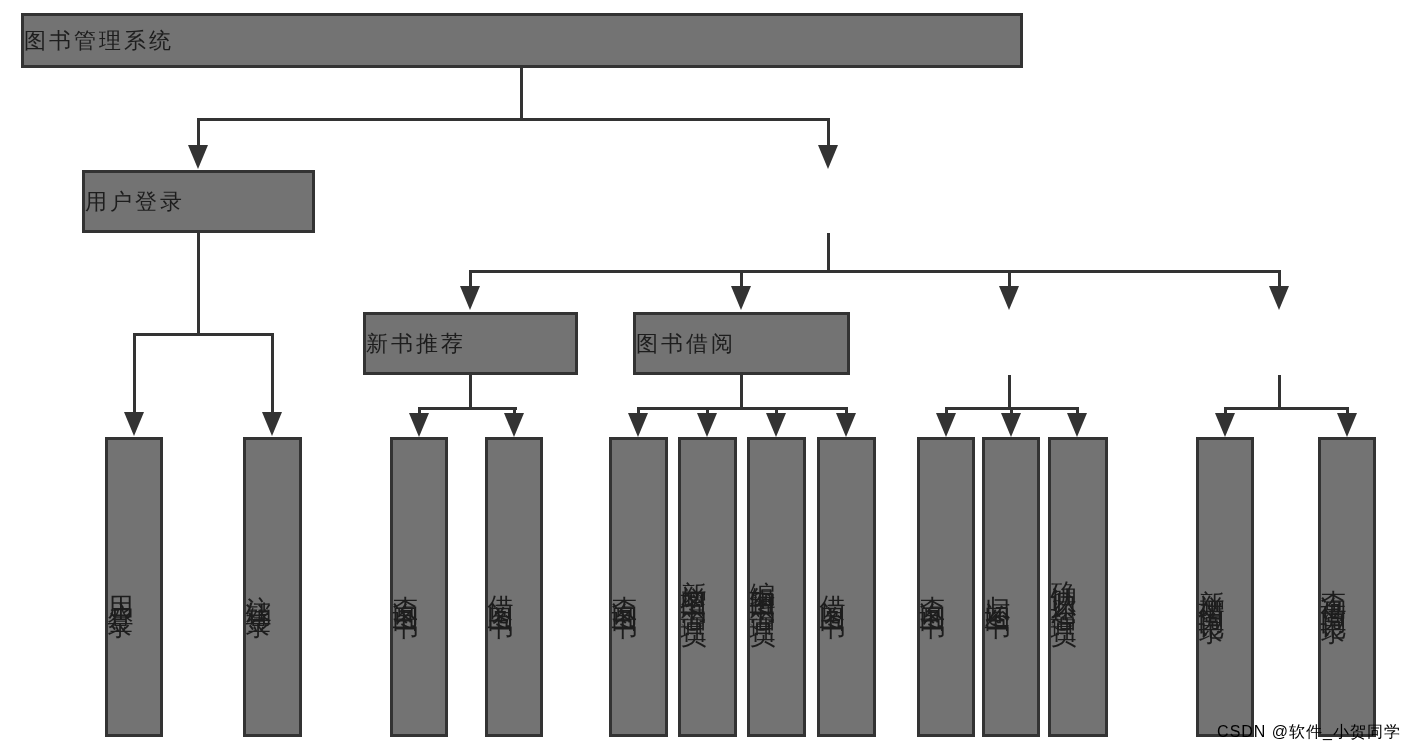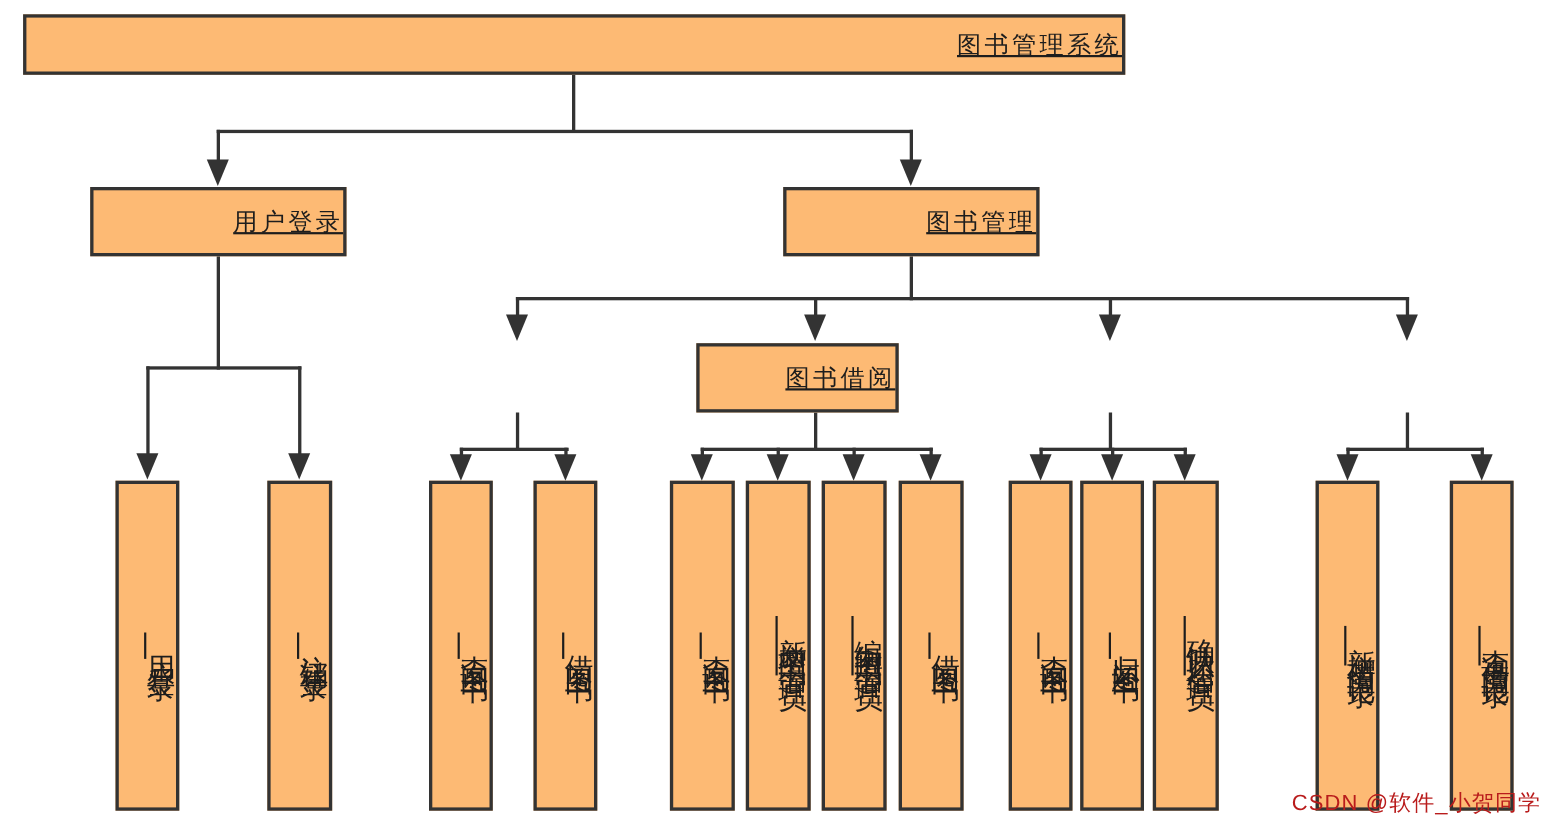--- a/index.html
+++ b/index.html
@@ -1,59 +1,59 @@
 <!DOCTYPE html>
 <html><head>
 <meta charset="utf-8">
 <style>
   html,body{margin:0;padding:0;background:#ffffff;}
   .canvas{
     position:relative;width:1405px;height:747px;background:#ffffff;overflow:hidden;
     font-family:"Liberation Sans","DejaVu Sans",sans-serif;color:#1d1d1d;
   }
   .box{
-    position:absolute;box-sizing:border-box;border:3px solid #333333;background:#fdba74;
-    display:flex;align-items:center;justify-content:flex-end;
-    font-size:22px;letter-spacing:3px;color:#1d1d1d;z-index:2;text-decoration:underline;
+    position:absolute;box-sizing:border-box;border:3px solid #333333;background:#737373;
+    display:flex;align-items:center;justify-content:flex-start;
+    font-size:22px;letter-spacing:3px;color:#1d1d1d;z-index:2;
   }
   .box .lbl{white-space:nowrap;}
   .leaf{font-size:26px;letter-spacing:0;}
   .leaf .lbl{
     writing-mode:vertical-rl;text-orientation:mixed;letter-spacing:6px;
     line-height:1;white-space:nowrap;
   }
   .vline{position:absolute;width:3px;background:#333333;z-index:1;}
   .hline{position:absolute;height:3px;background:#333333;z-index:1;}
   .tri{
     position:absolute;width:0;height:0;z-index:1;
     border-left:10px solid transparent;border-right:10px solid transparent;
     border-top:24px solid #333333;
   }
   .watermark{
     position:absolute;right:4px;bottom:4px;z-index:5;
-    font-size:20px;color:#b91c1c;letter-spacing:1px;white-space:nowrap;
+    font-size:16px;color:#000000;letter-spacing:1px;white-space:nowrap;
   }
 </style>
 </head>
 <body>
 
 <div class="canvas">
 
   <div class="box" style="left:21px;top:13px;width:1002px;height:55px;">
     <span class="lbl">图书管理系统</span>
   </div>
 
   <div class="box" style="left:82px;top:170px;width:233px;height:63px;">
     <span class="lbl">用户登录</span>
   </div>
-  <div class="box" style="left:712px;top:170px;width:233px;height:63px;">
-    <span class="lbl">图书管理</span>
+
+  <div class="box" style="left:363px;top:312px;width:215px;height:63px;">
+    <span class="lbl">新书推荐</span>
   </div>
-
-  <div class="box" style="left:633px;top:312px;width:184px;height:63px;">
+  <div class="box" style="left:633px;top:312px;width:217px;height:63px;">
     <span class="lbl">图书借阅</span>
   </div>
 
   <div class="box leaf" style="left:105px;top:437px;width:58px;height:300px;">
     <span class="lbl">用户登录</span>
   </div>
   <div class="box leaf" style="left:243px;top:437px;width:59px;height:300px;">
     <span class="lbl">注销登录</span>
   </div>
 

